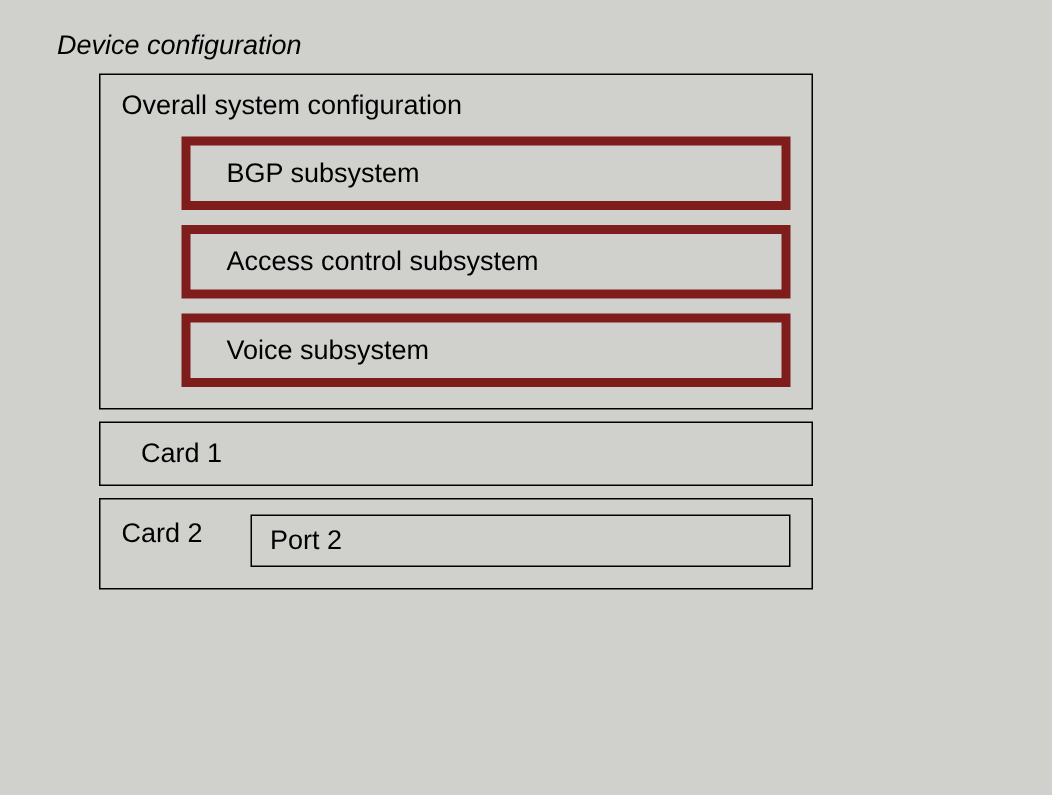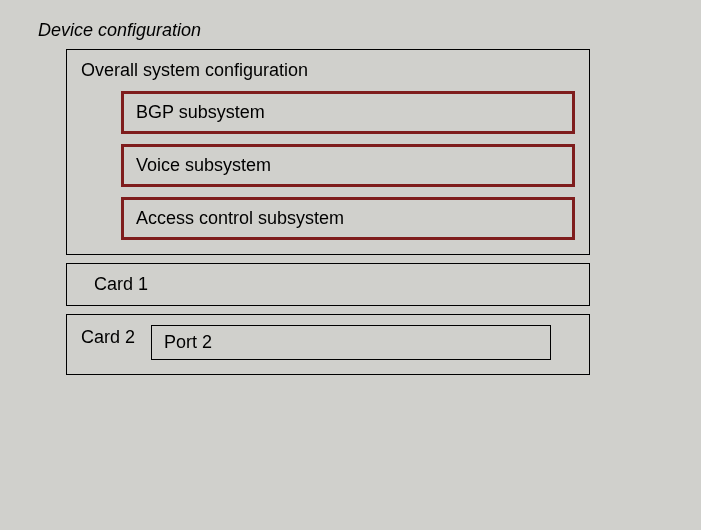--- a/index.html
+++ b/index.html
@@ -16,49 +16,49 @@
       height: 530px;
       padding: 20px 30px;
     }
     .title {
       margin-bottom: 8px;
       margin-left: 8px;
       font-style: italic;
     }
     .outer {
       margin-left: 36px;
-      width: 524px;
+      width: 476px;
     }
     .box {
       border: 1px solid #000;
       padding: 10px 14px 14px 14px;
       margin-bottom: 8px;
       background: #d0d0cc;
     }
     .box-label {
       margin-bottom: 10px;
     }
     .subsystems {
       margin-left: 40px;
     }
     .sub-box {
-      border: 3px solid #7f1d1d;
-      padding: 8px 12px;
+      border: 6px solid #7f1d1d;
+      padding: 8px 24px;
       margin-bottom: 10px;
     }
     .sub-box:last-child {
       margin-bottom: 0;
     }
     .card1 {
       padding: 10px 27px;
     }
     .card2 {
       display: flex;
       align-items: flex-start;
-      gap: 16px;
+      gap: 32px;
       padding: 10px 14px 14px 14px;
     }
     .card2-label {
       padding-top: 2px;
       white-space: nowrap;
     }
     .ports {
       flex: 1;
       max-width: 400px;
     }
@@ -75,22 +75,22 @@
 <body>
 
 <div class="title">Device configuration</div>
 
 <div class="outer">
 
   <div class="box">
     <div class="box-label">Overall system configuration</div>
     <div class="subsystems">
       <div class="sub-box">BGP subsystem</div>
+      <div class="sub-box">Access control subsystem</div>
       <div class="sub-box">Voice subsystem</div>
-      <div class="sub-box">Access control subsystem</div>
     </div>
   </div>
 
   <div class="box card1">
     <span>Card 1</span>
   </div>
 
   <div class="box card2">
     <div class="card2-label">Card 2</div>
     <div class="ports">

